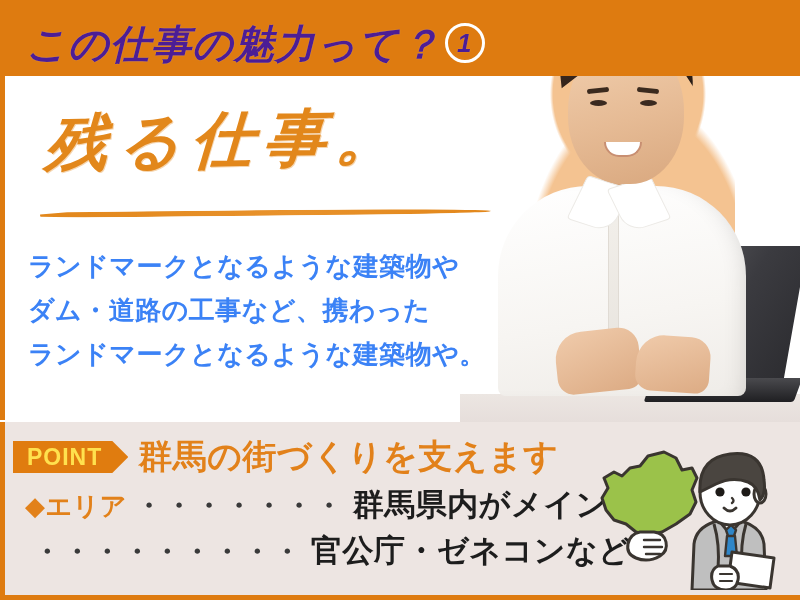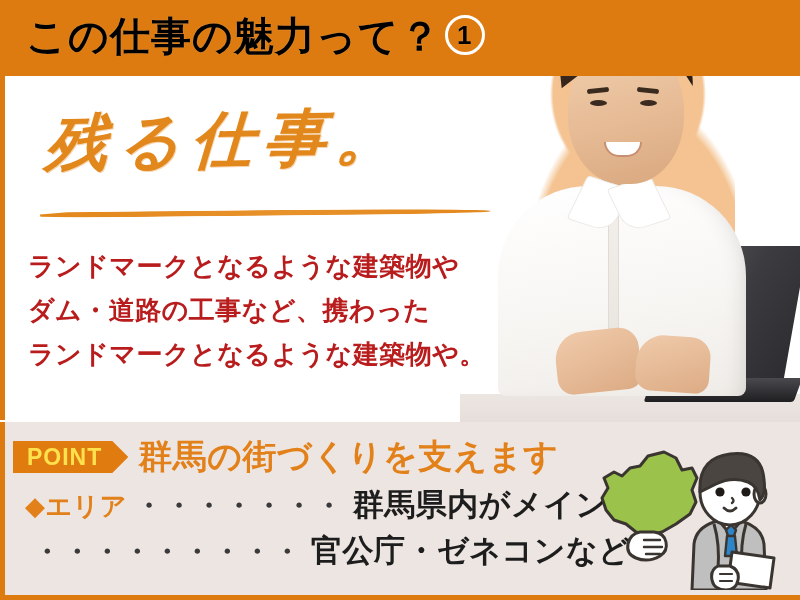--- a/index.html
+++ b/index.html
@@ -20,27 +20,28 @@
   }
 
   
   .header-bar {
     position:absolute; left:0; top:0;
     width:800px; height:76px;
     background:#DE7B10;
     z-index:6;
   }
   .header-title {
-    position:absolute; left:26px; top:4px;
+    position:absolute; left:26px; top:12px;
     font-size:40px; font-weight:bold;
-    color:#000000;
+    color:#4c1d95;
     letter-spacing:1px;
     line-height:64px;
     white-space:nowrap;
     text-shadow:0 0 1px rgba(255,255,255,.4);
+    font-style:italic;
   }
   .header-num {
     display:inline-block;
     width:40px; height:40px;
     border:3px solid #ffffff;
     border-radius:50%;
     font-size:26px; line-height:34px;
     text-align:center;
     vertical-align:6px;
     margin-left:4px;
@@ -188,21 +189,21 @@
     border-radius:3px 50% 50% 3px;
     transform:rotate(-0.5deg);
     clip-path:polygon(0 42%,6% 8%,96% 0,100% 38%,99% 88%,10% 100%,0 78%);
   }
 
   .body-text {
     position:absolute; left:28px; top:168px;
     width:480px;
     font-size:26px;
     font-weight:bold;
-    color:#b91c1c;
+    color:#3b82f6;
     line-height:44px;
     letter-spacing:0.5px;
   }
   .body-text div { white-space:nowrap; }
 
   
   .point-section {
     position:absolute; left:0; top:422px;
     width:800px; height:178px;
     background:#EDE5E2;

